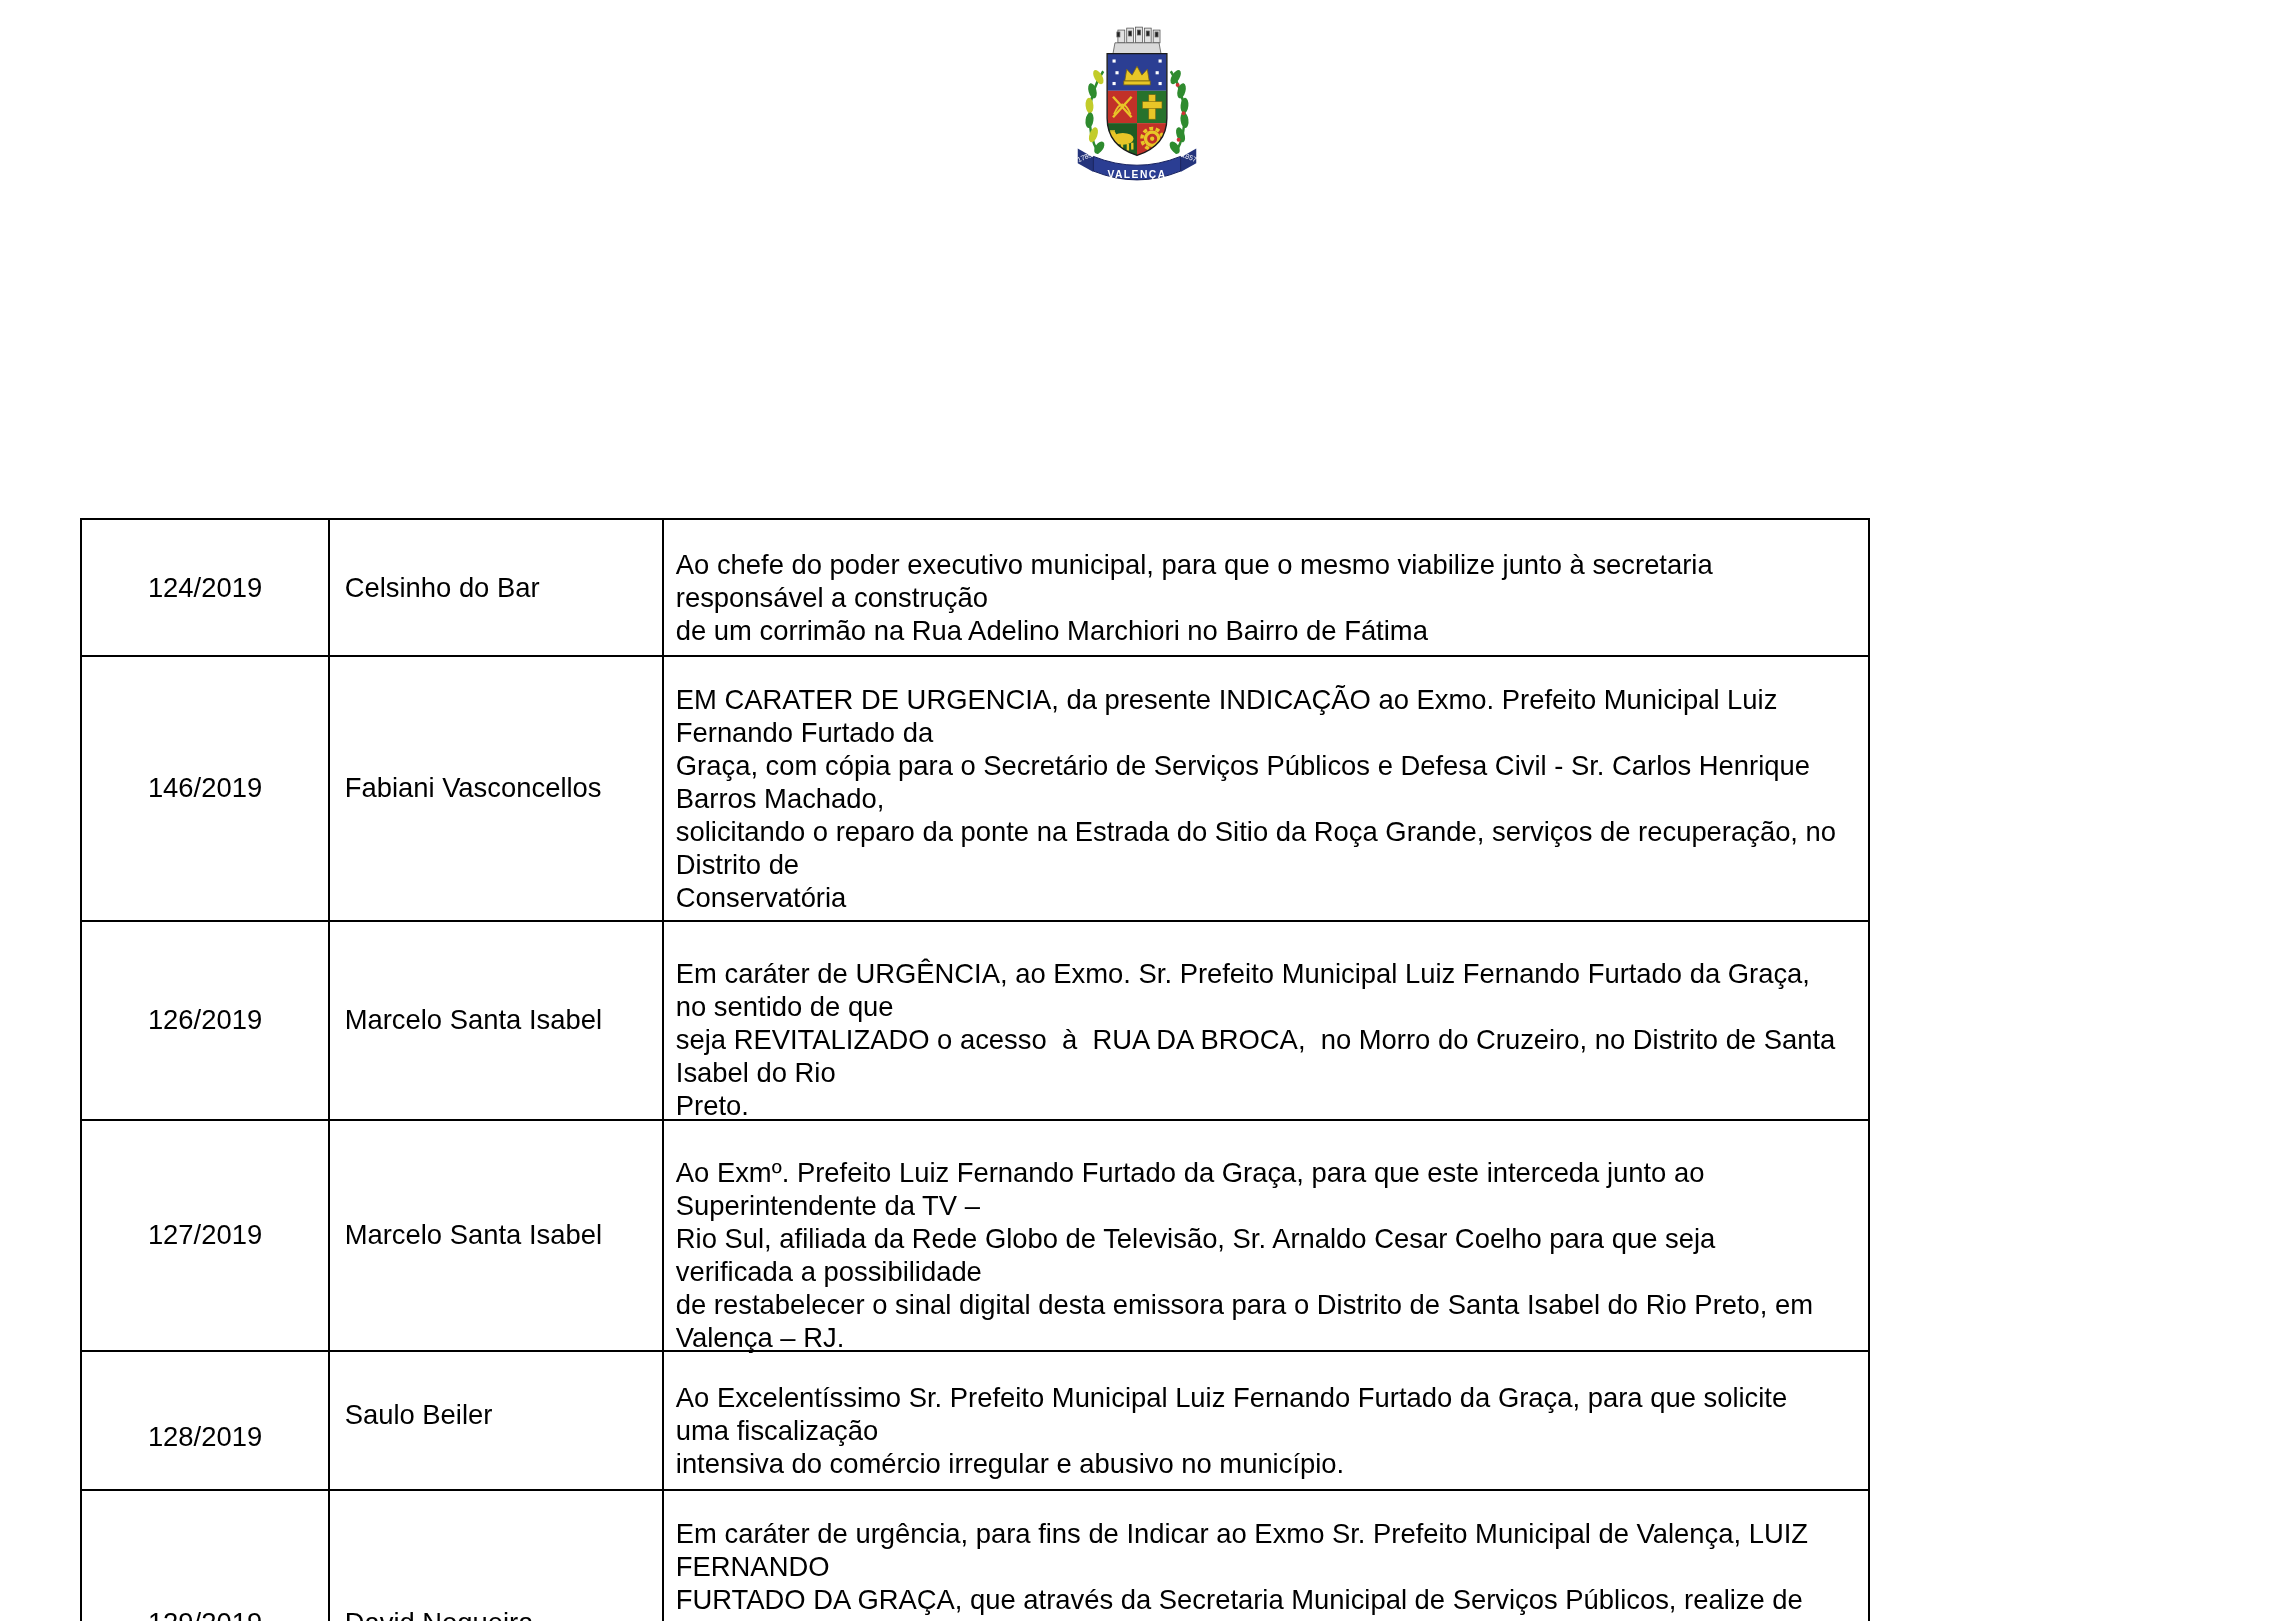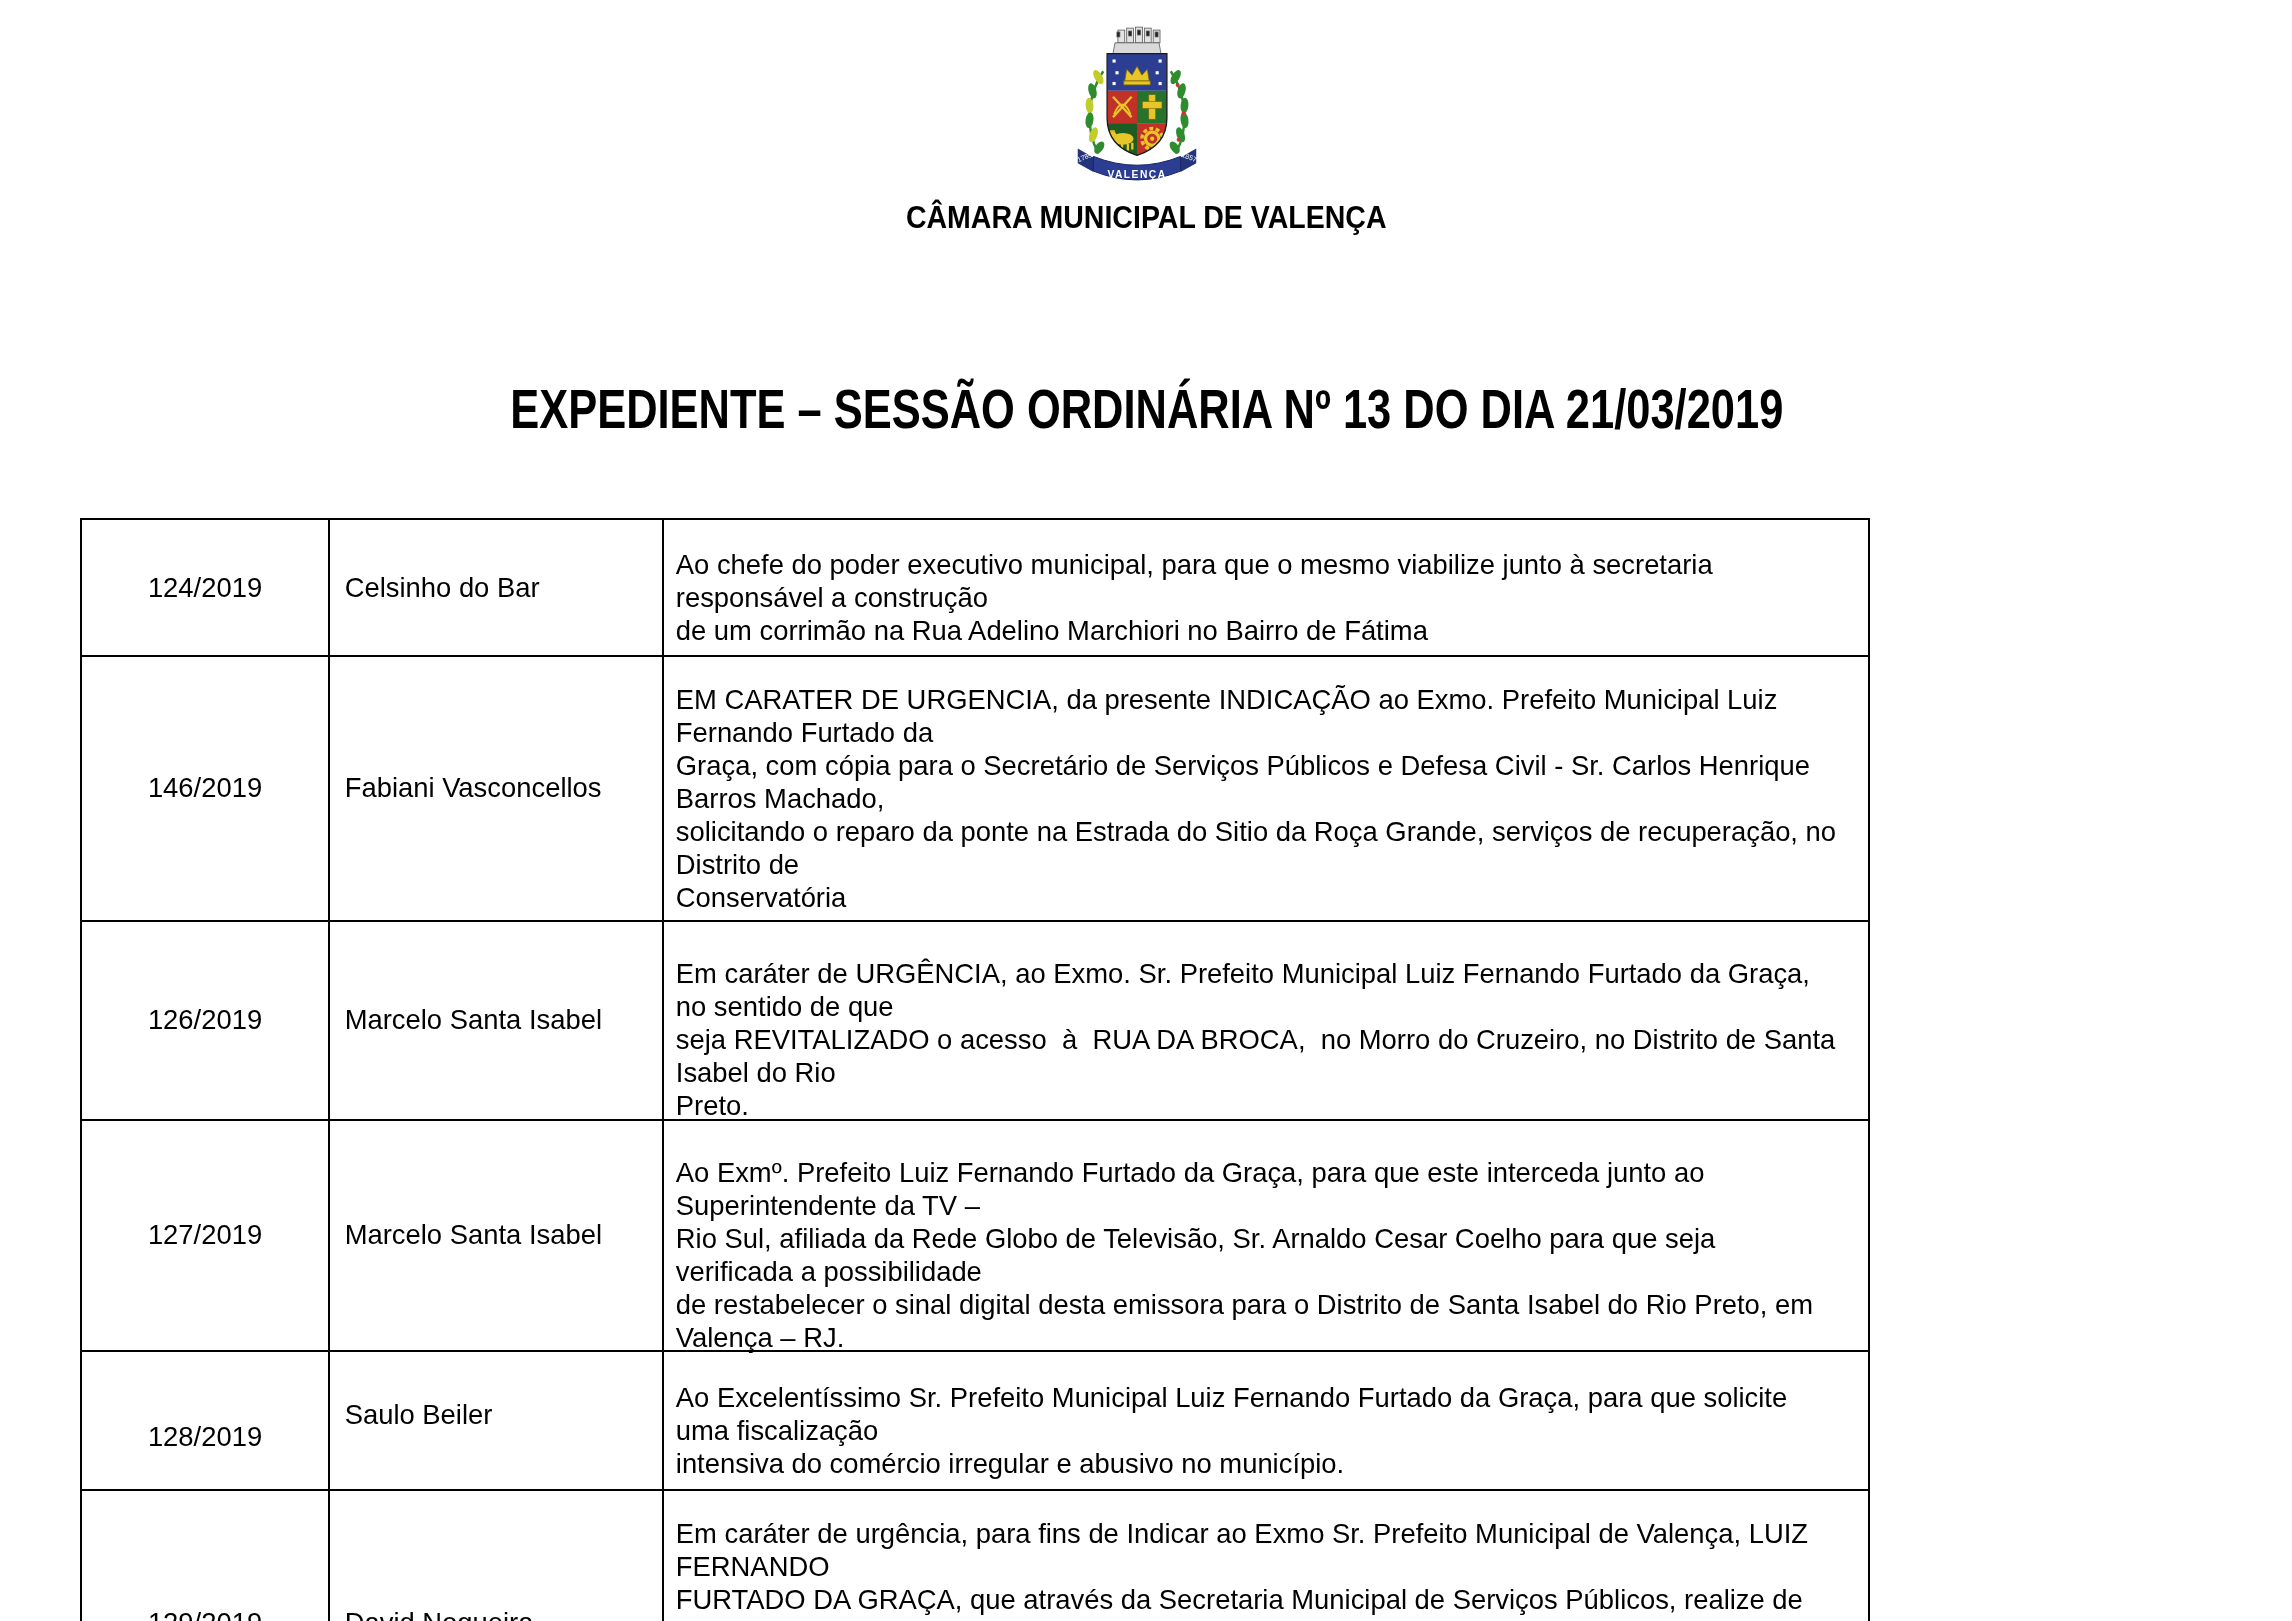--- a/index.html
+++ b/index.html
@@ -142,26 +142,20 @@
     <g>
       <path d="M28,140 L12,131 L12,146 L28,155 Z" fill="#24347c"></path>
       <path d="M117,140 L133,131 L133,146 L117,155 Z" fill="#24347c"></path>
       <path d="M28,139 Q72.5,157 117,139 L117,154 Q72.5,172 28,154 Z" fill="#2b3e93" stroke="#16205c" stroke-width="1"></path>
       <text x="20" y="142" font-size="7" fill="#ffffff" text-anchor="middle" transform="rotate(-22 20 142)">1789</text>
       <text x="72.5" y="161" font-size="10.5" font-weight="bold" fill="#ffffff" text-anchor="middle" letter-spacing="1.5">VALENÇA</text>
       <text x="125" y="142" font-size="7" fill="#ffffff" text-anchor="middle" transform="rotate(22 125 142)">1857</text>
     </g>
   </svg>
 
-  <div id="org-name" class="centered-line">
-    <span class="squeeze">CÂMARA MUNICIPAL DE VALENÇA</span>
-  </div>
-  <div id="doc-title" class="centered-line">
-    <span class="squeeze">EXPEDIENTE – SESSÃO ORDINÁRIA Nº 13 DO DIA 21/03/2019</span>
-  </div>
 
   <table id="expediente-table">
     <colgroup>
         <col class="c1">
         <col class="c2">
         <col class="c3">
       </colgroup>
     <tbody>
     <tr>
       <td class="num">

